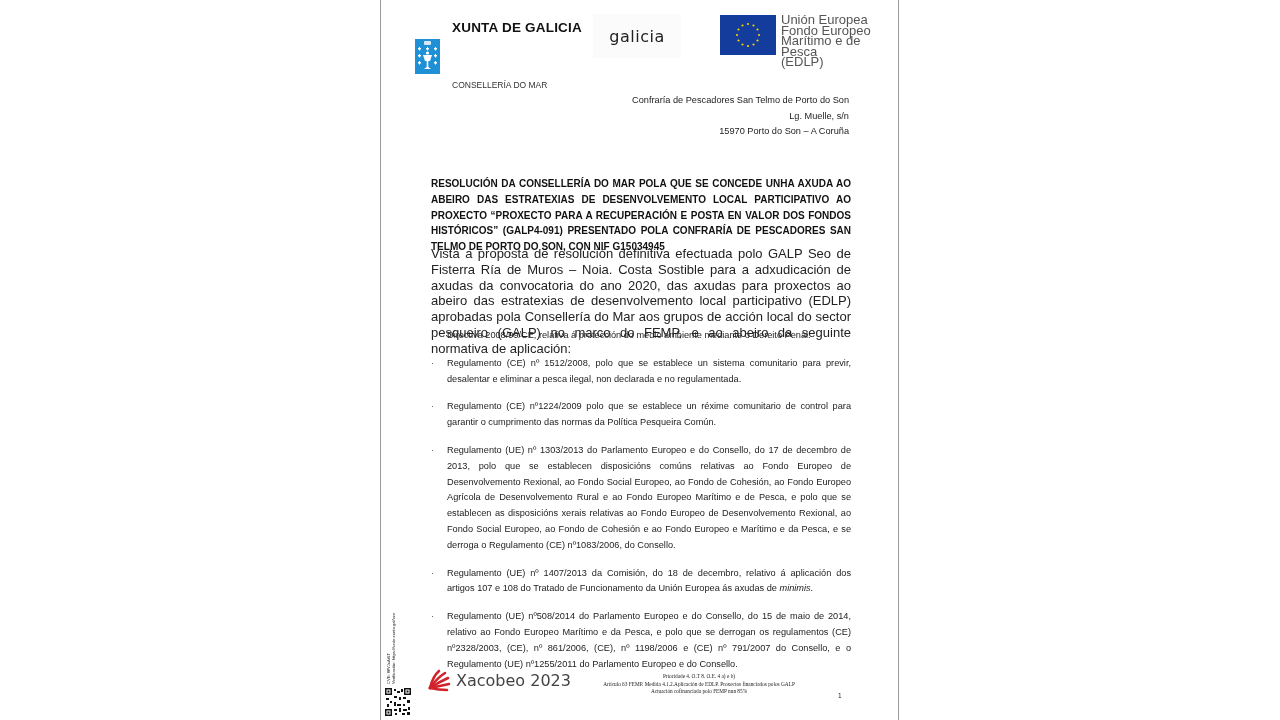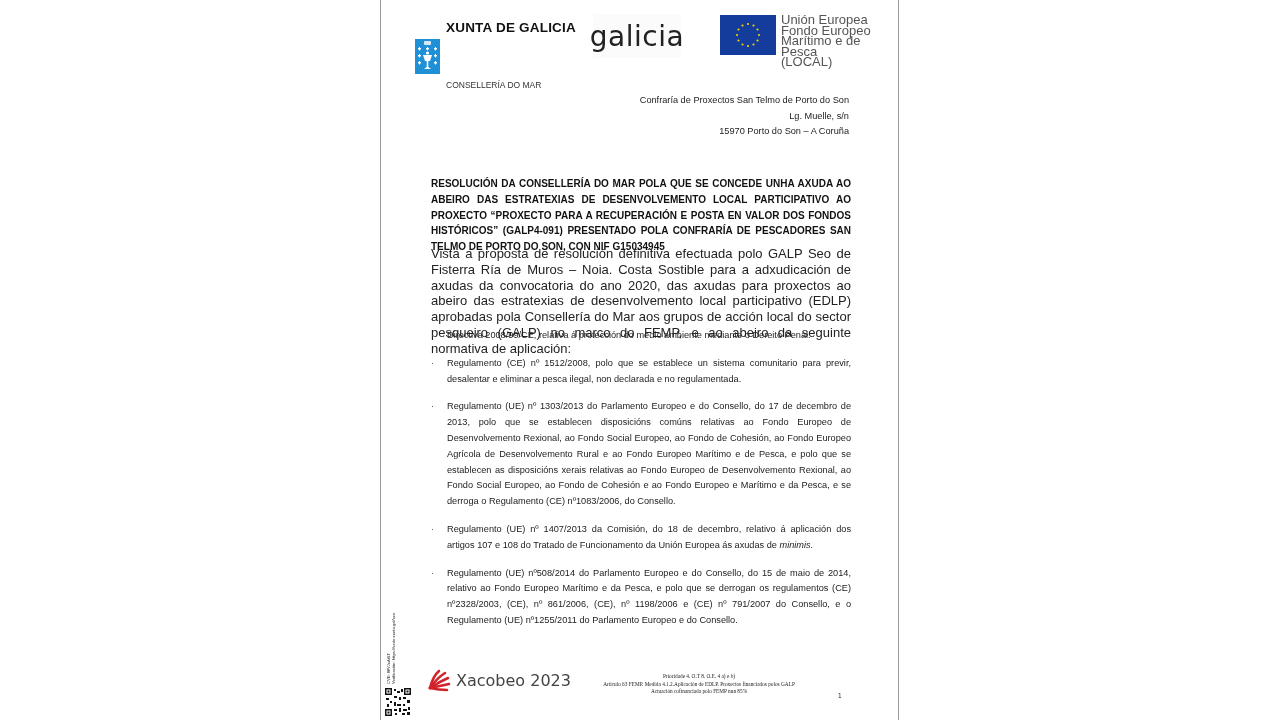--- a/index.html
+++ b/index.html
@@ -6,32 +6,32 @@
   body {
     width: 1280px; height: 720px; background: #ffffff; position: relative; overflow: hidden;
     font-family: "Liberation Sans", sans-serif; color: #111;
   }
   .page {
     position: absolute; left: 380px; top: -2px; width: 519px; height: 724px;
     background: #fff; border-left: 1px solid #9a9a9a; border-right: 1px solid #9a9a9a;
     box-sizing: border-box;
   }
   
-  .logo-xunta { position: absolute; left: 34px; top: 22px; display: flex; align-items: center; }
+  .logo-xunta { position: absolute; left: 34px; top: 22px; display: flex; align-items: center; gap: 6px; }
   .xunta-shield {
     width: 25px; height: 35px; background: #1f8fd6; position: relative; margin-right: 6px;
   }
   .xunta-shield svg { position: absolute; left: 0; top: 0; }
   .xunta-text .t1 { font-size: 13.5px; font-weight: bold; letter-spacing: 0.2px; color: #111; line-height: 15px; }
   .xunta-text .t2 { font-size: 8.5px; color: #333; line-height: 14px; margin-top: 43px; }
   .logo-galicia {
     position: absolute; left: 212px; top: 16px; width: 88px; height: 44px;
     background: #fbfbfb; display: flex; align-items: center; justify-content: center;
   }
-  .logo-galicia span { font-size: 28px; color: #222; font-family: "DejaVu Sans", sans-serif; letter-spacing: 0.5px; }
+  .logo-galicia span { font-size: 16px; color: #222; font-family: "DejaVu Sans", sans-serif; letter-spacing: 0.5px; }
   .logo-eu { position: absolute; left: 339px; top: 17px; display: flex; }
   .eu-flag { width: 56px; height: 40px; background: #143c9c; position: relative; }
   .eu-text { margin-left: 5px; font-size: 13px; color: #555; line-height: 10.5px; padding-top: 0px; }
 
   
   .address { position: absolute; right: 49px; top: 95px; text-align: right; font-size: 9.2px; line-height: 15.5px; color: #222; }
 
   
   .doc-title {
     position: absolute; left: 50px; top: 178px; width: 420px;
@@ -123,38 +123,38 @@
           <circle cx="17" cy="20" r="1.1"></circle>
           <circle cx="18.5" cy="14.5" r="1.1"></circle>
           <circle cx="22.5" cy="10.5" r="1.1"></circle>
         </g>
       </svg>
     </div>
     <div class="eu-text">
       <div>Unión Europea</div>
       <div>Fondo Europeo</div>
       <div>Marítimo e de Pesca</div>
-      <div>(LOCAL)</div>
+      <div>(EDLP)</div>
     </div>
   </div>
 
   <div class="address">
-    <div>Confraría de Proxectos San Telmo de Porto do Son</div>
+    <div>Confraría de Pescadores San Telmo de Porto do Son</div>
     <div>Lg. Muelle, s/n</div>
     <div>15970 Porto do Son – A Coruña</div>
   </div>
 
   <div class="doc-title">RESOLUCIÓN DA CONSELLERÍA DO MAR POLA QUE SE CONCEDE UNHA AXUDA AO ABEIRO DAS ESTRATEXIAS DE DESENVOLVEMENTO LOCAL PARTICIPATIVO AO PROXECTO “PROXECTO PARA A RECUPERACIÓN E POSTA EN VALOR DOS FONDOS HISTÓRICOS” (GALP4-091) PRESENTADO POLA CONFRARÍA DE PESCADORES SAN TELMO DE PORTO DO SON, CON NIF G15034945</div>
 
   <div class="body-text">Vista a proposta de resolución definitiva efectuada polo GALP Seo de Fisterra Ría de Muros – Noia. Costa Sostible para a adxudicación de axudas da convocatoria do ano 2020, das axudas para proxectos ao abeiro das estratexias de desenvolvemento local participativo (EDLP) aprobadas pola Consellería do Mar aos grupos de acción local do sector pesqueiro (GALP) no marco do FEMP, e ao abeiro da seguinte normativa de aplicación:</div>
 
   <ul class="reg-list">
     <li><span class="bullet">·</span><span>Directiva 2008/99/CE, relativa á protección do medio ambiente mediante o Dereito Penal.</span></li>
     <li><span class="bullet">·</span><span>Regulamento (CE) nº 1512/2008, polo que se establece un sistema comunitario para previr, desalentar e eliminar a pesca ilegal, non declarada e no regulamentada.</span></li>
-    <li><span class="bullet">·</span></li>
+    <li><span class="bullet">·</span><span>Regulamento (CE) nº1224/2009 polo que se establece un réxime comunitario de control para garantir o cumprimento das normas da Política Pesqueira Común.</span></li>
     <li><span class="bullet">·</span><span>Regulamento (UE) nº 1303/2013 do Parlamento Europeo e do Consello, do 17 de decembro de 2013, polo que se establecen disposicións comúns relativas ao Fondo Europeo de Desenvolvemento Rexional, ao Fondo Social Europeo, ao Fondo de Cohesión, ao Fondo Europeo Agrícola de Desenvolvemento Rural e ao Fondo Europeo Marítimo e de Pesca, e polo que se establecen as disposicións xerais relativas ao Fondo Europeo de Desenvolvemento Rexional, ao Fondo Social Europeo, ao Fondo de Cohesión e ao Fondo Europeo e Marítimo e da Pesca, e se derroga o Regulamento (CE) nº1083/2006, do Consello.</span></li>
     <li><span class="bullet">·</span><span>Regulamento (UE) nº 1407/2013 da Comisión, do 18 de decembro,  relativo á aplicación dos artigos 107 e 108 do Tratado de Funcionamento da Unión Europea ás axudas de </span><i>minimis.</i></li>
     <li><span class="bullet">·</span><span>Regulamento (UE) nº508/2014 do Parlamento Europeo e do Consello, do 15 de maio de 2014, relativo ao Fondo Europeo Marítimo e da Pesca, e polo que se derrogan os regulamentos (CE) nº2328/2003, (CE), nº 861/2006, (CE), nº 1198/2006 e (CE) nº 791/2007 do Consello, e o Regulamento (UE) nº1255/2011 do Parlamento Europeo e do Consello.</span></li>
   </ul>
 
   <div class="side-stamp">
     <div class="stamp-text">
       <div>CVE: WVJuAt6T</div>
       <div>Verificación: https://sede.xunta.gal/cve</div>
     </div>

